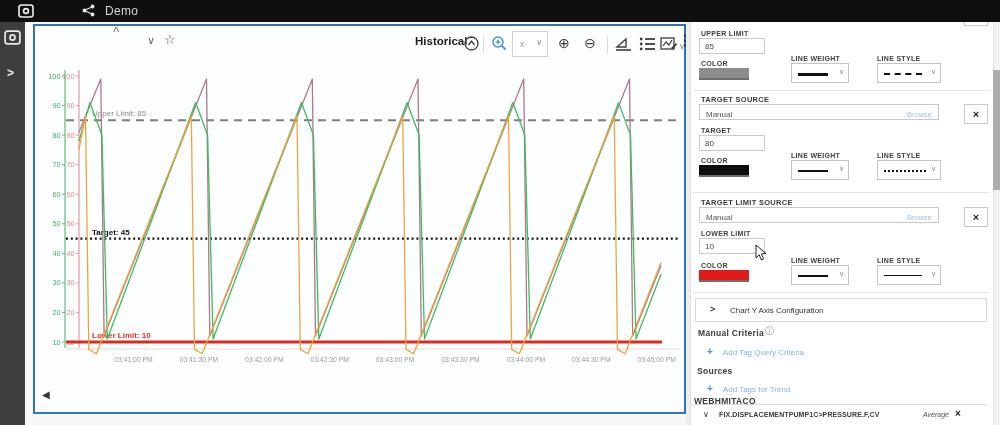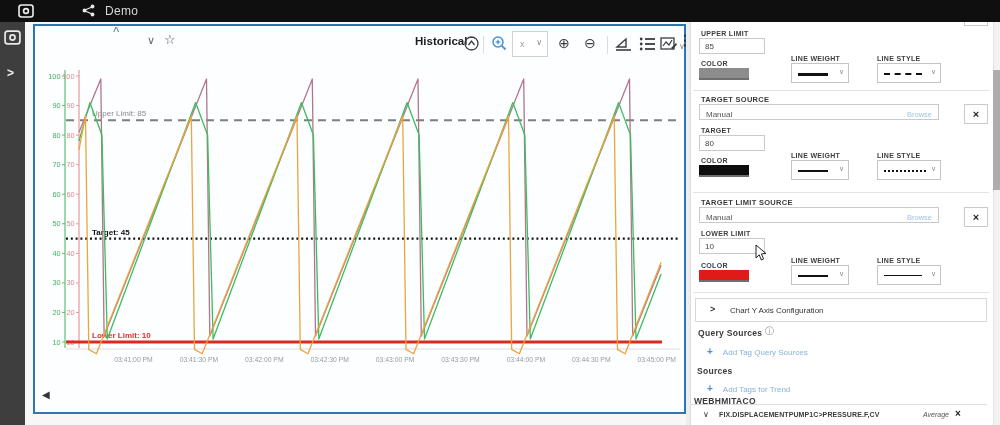--- a/index.html
+++ b/index.html
@@ -283,24 +283,24 @@
   <div class="ls-select" style="top:265px">
     <div class="lsample" style="width:38px;border-top:1.5px solid #111"></div>
       <span class="sel-chev">∨</span>
   </div>
   <div class="pdivider" style="top:292px"></div>
 
   <div class="yaxis-row">
     <span class="chv">&gt;</span>
     <span class="txt">Chart Y Axis Configuration</span>
   </div>
-  <span class="ptitle" style="left:7px;top:328px;font-size:8.5px">Query Sources</span>
+  <span class="ptitle" style="left:7px;top:328px;font-size:8.5px">Manual Criteria</span>
   <span class="info-i">ⓘ</span>
   <div class="blue-link" style="left:16px;top:346px">
-    <span class="pl">+</span><span>Add Tag Query Sources</span>
+    <span class="pl">+</span><span>Add Tag Query Criteria</span>
   </div>
   <span class="ptitle" style="left:6px;top:366px;font-size:8.5px">Sources</span>
   <div class="blue-link" style="left:16px;top:383px">
     <span class="pl">+</span><span>Add Tags for Trend</span>
   </div>
   <span class="ptitle" style="left:3px;top:396px;font-size:8.5px">WEBHMITACO</span>
 
   <div class="tag-row">
     <span class="chv">∨</span>
     <span class="name">FIX.DISPLACEMENTPUMP1C&gt;PRESSURE.F,CV</span>

